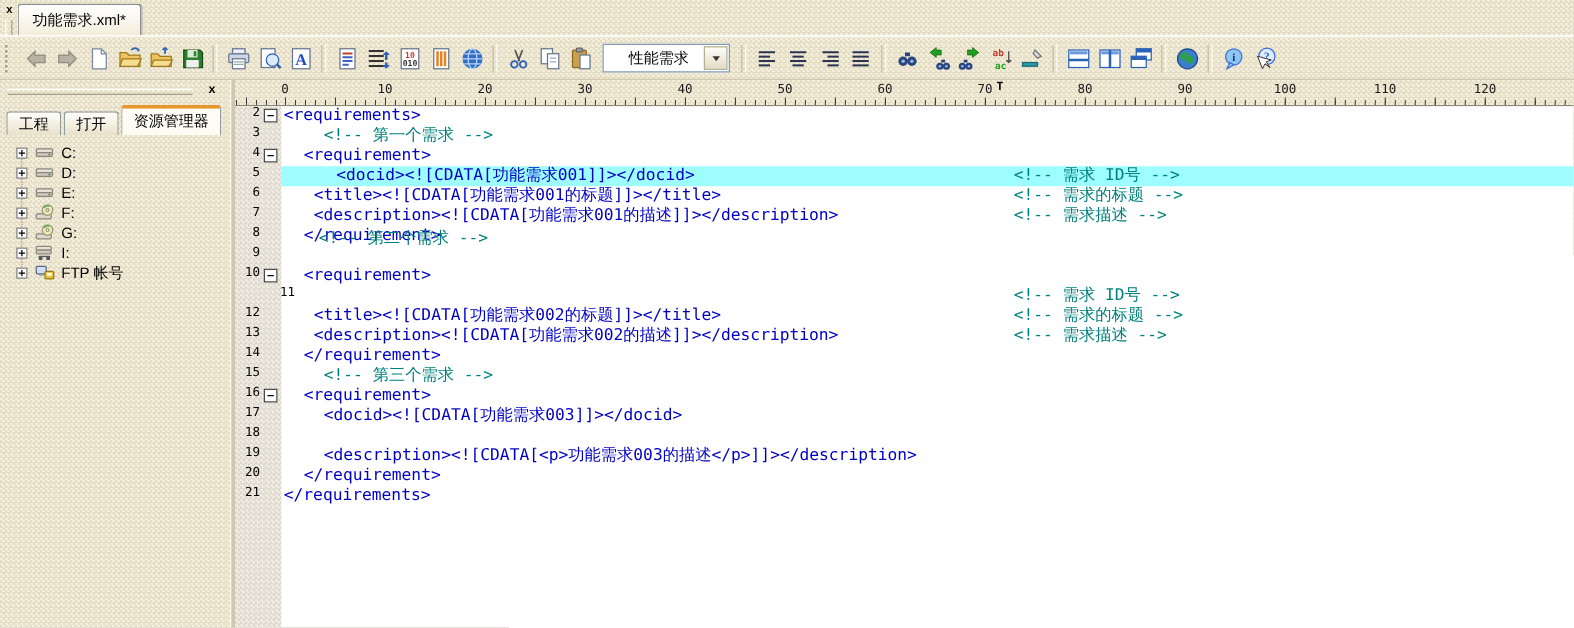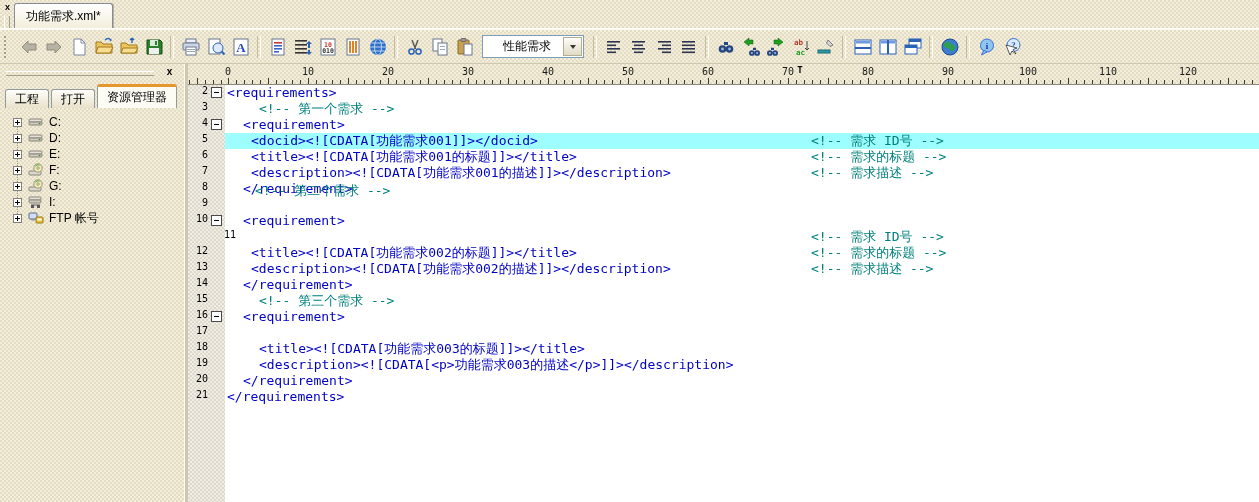--- a/index.html
+++ b/index.html
@@ -498,33 +498,33 @@
             <div class="gutnum" style="top: 240px;">17</div>
             <div class="gutnum" style="top: 256px;">18</div>
             <div class="gutnum" style="top: 272px;">19</div>
             <div class="gutnum" style="top: 288px;">20</div>
             <div class="gutnum" style="top: 304px;">21</div>
           </div>
         <div class="code-lines" id="code-lines">
             <div class="codeline" style="top: 16px;"><span class="tk-comment" style="padding-left: 34px;">&lt;!-- 第一个需求 --&gt;</span></div>
             <div class="codeline" style="top: 0px;"><span class="tk-xml" style="padding-left: 2px;">&lt;requirements&gt;</span></div>
             <div class="codeline" style="top: 32px;"><span class="tk-xml" style="padding-left: 18px;">&lt;requirement&gt;</span></div>
-            <div class="codeline hl" style="top: 48px;"><span class="tk-xml" style="padding-left: 26px;">&lt;docid&gt;&lt;![CDATA[功能需求001]]&gt;&lt;/docid&gt;</span><span class="tk-comment rcomment" style="left: 586px;">&lt;!-- 需求 ID号 --&gt;</span></div>
+            <div class="codeline hl" style="top: 48px;"><span class="tk-xml" style=" margin-left: 44px;">&lt;docid&gt;&lt;![CDATA[功能需求001]]&gt;&lt;/docid&gt;</span><span class="tk-comment rcomment" style="left: 586px;">&lt;!-- 需求 ID号 --&gt;</span></div>
             <div class="codeline" style="top: 64px;"><span class="tk-xml" style="padding-left: 26px;">&lt;title&gt;&lt;![CDATA[功能需求001的标题]]&gt;&lt;/title&gt;</span><span class="tk-comment rcomment" style="left: 586px;">&lt;!-- 需求的标题 --&gt;</span></div>
             <div class="codeline" style="top: 80px;"><span class="tk-xml" style="padding-left: 26px;">&lt;description&gt;&lt;![CDATA[功能需求001的描述]]&gt;&lt;/description&gt;</span><span class="tk-comment rcomment" style="left: 586px;">&lt;!-- 需求描述 --&gt;</span></div>
             <div class="codeline" style="top: 96px;"><span class="tk-xml" style="padding-left: 18px;">&lt;/requirement&gt;</span></div>
             <div class="codeline" style="top: 98px; margin-left: 12px;"><span class="tk-comment" style="padding-left: 18px;">&lt;!-- 第二个需求 --&gt;</span></div>
             <div class="codeline" style="top: 128px;"><span class="tk-xml" style="padding-left: 18px;">&lt;requirement&gt;</span></div>
             <div class="codeline" style="top: 144px;"><span class="tk-comment rcomment" style="left: 586px;">&lt;!-- 需求 ID号 --&gt;</span></div>
             <div class="codeline" style="top: 160px;"><span class="tk-xml" style="padding-left: 26px;">&lt;title&gt;&lt;![CDATA[功能需求002的标题]]&gt;&lt;/title&gt;</span><span class="tk-comment rcomment" style="left: 586px;">&lt;!-- 需求的标题 --&gt;</span></div>
             <div class="codeline" style="top: 176px;"><span class="tk-xml" style="padding-left: 26px;">&lt;description&gt;&lt;![CDATA[功能需求002的描述]]&gt;&lt;/description&gt;</span><span class="tk-comment rcomment" style="left: 586px;">&lt;!-- 需求描述 --&gt;</span></div>
             <div class="codeline" style="top: 192px;"><span class="tk-xml" style="padding-left: 18px;">&lt;/requirement&gt;</span></div>
             <div class="codeline" style="top: 208px;"><span class="tk-comment" style="padding-left: 34px;">&lt;!-- 第三个需求 --&gt;</span></div>
             <div class="codeline" style="top: 224px;"><span class="tk-xml" style="padding-left: 18px;">&lt;requirement&gt;</span></div>
-            <div class="codeline" style="top: 256px;"><span class="tk-xml" style="padding-left: 34px;">&lt;title&gt;&lt;![CDATA[功能需求003的标题]]&gt;&lt;/title&gt;</span></div>
+            <div class="codeline" style="top: 240px;"><span class="tk-xml" style="padding-left: 34px;">&lt;docid&gt;&lt;![CDATA[功能需求003]]&gt;&lt;/docid&gt;</span></div>
             <div class="codeline" style="top: 272px;"><span class="tk-xml" style="padding-left: 34px;">&lt;description&gt;&lt;![CDATA[&lt;p&gt;功能需求003的描述&lt;/p&gt;]]&gt;&lt;/description&gt;</span></div>
             <div class="codeline" style="top: 288px;"><span class="tk-xml" style="padding-left: 18px;">&lt;/requirement&gt;</span></div>
             <div class="codeline" style="top: 304px;"><span class="tk-xml" style="padding-left: 2px;">&lt;/requirements&gt;</span></div>
           </div>
       </div>
     </div>
 
   </div>
 </div>
 

